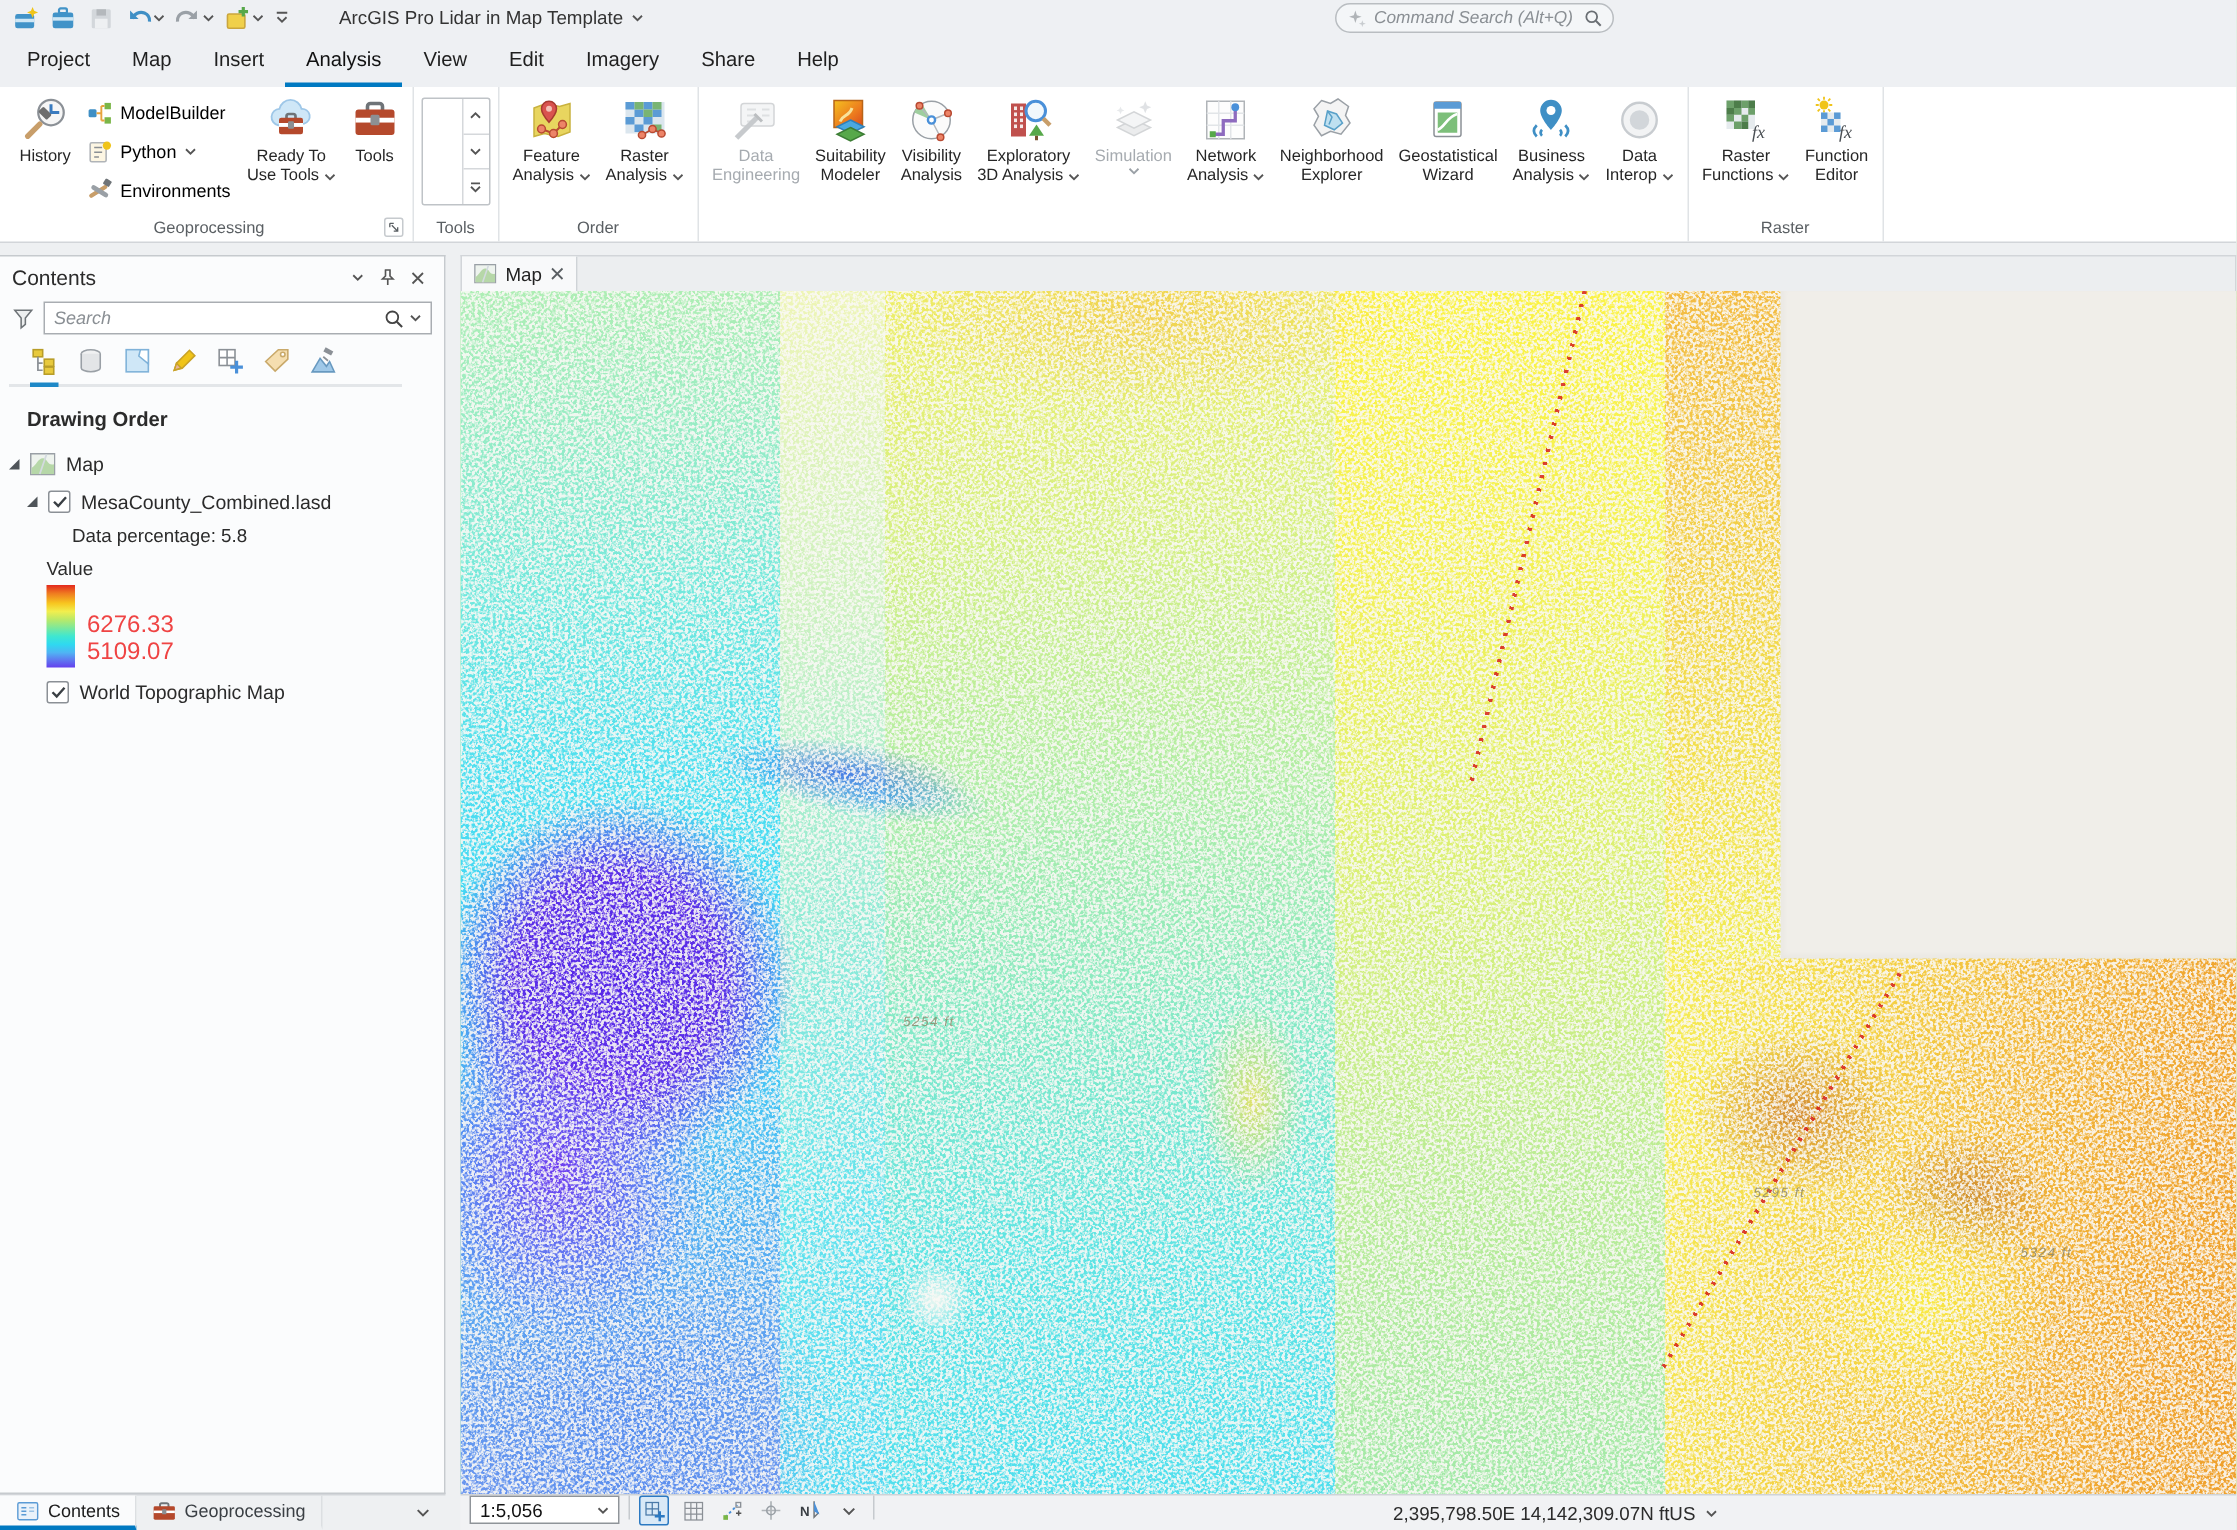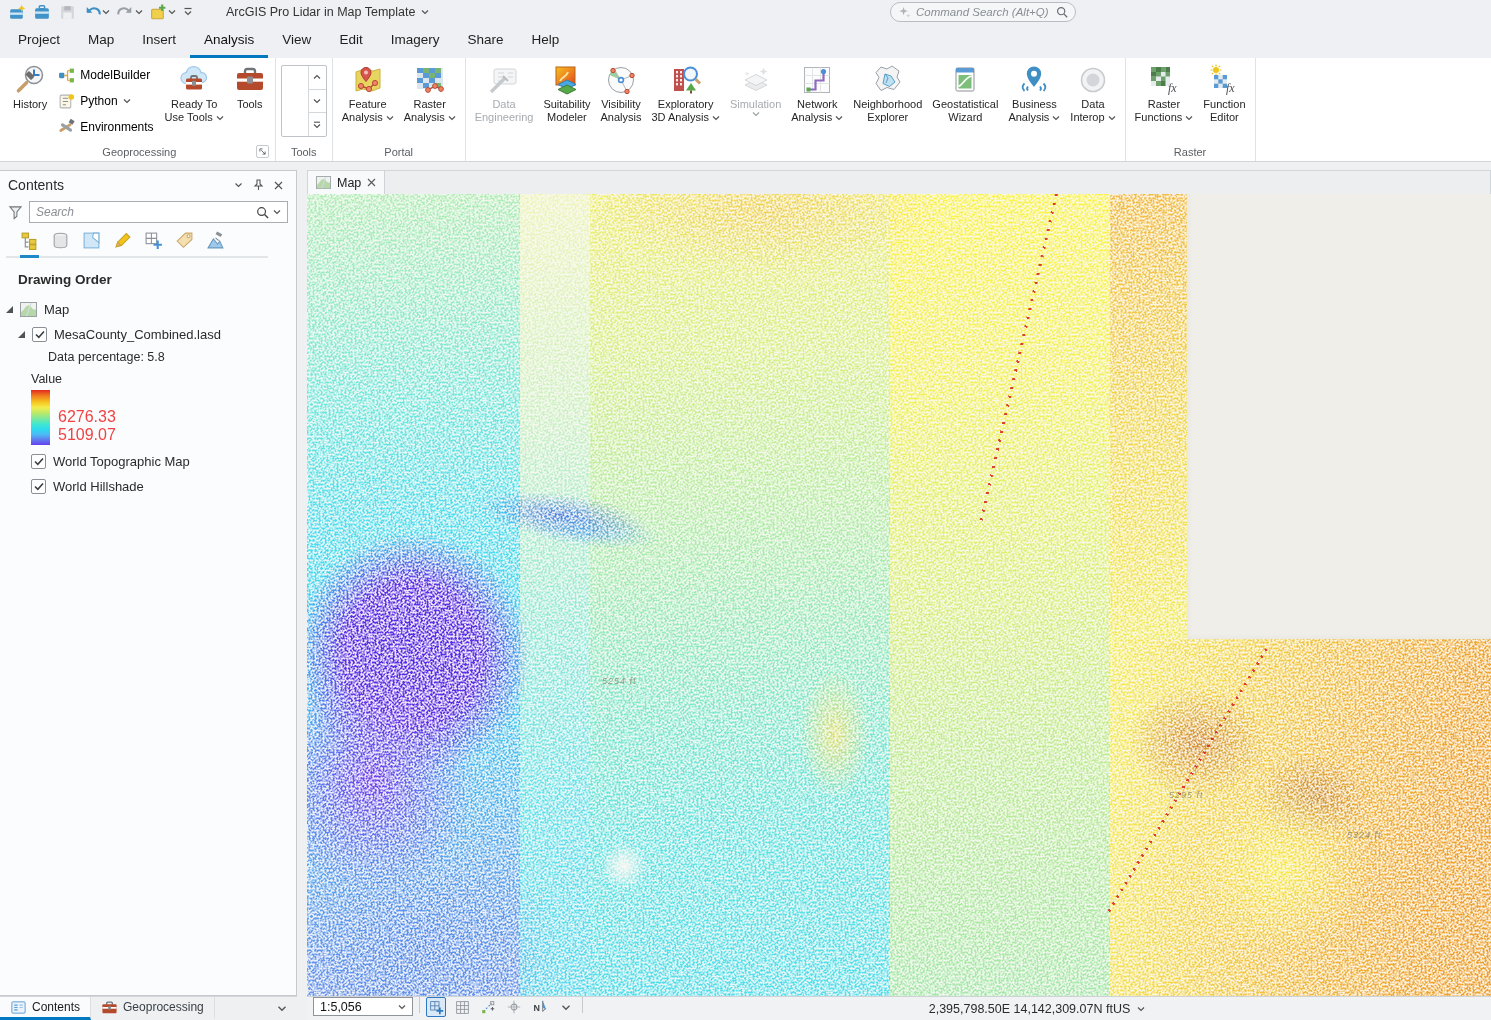--- a/index.html
+++ b/index.html
@@ -344,21 +344,21 @@
             </span>
           <span class="rlbl">
               <span>Analysis</span>
               <svg class="chev" viewBox="0 0 8 6">
                 <path d="M1 1.5l3 3 3-3" stroke="#555" fill="none" stroke-width="1.2"></path>
               </svg>
             </span>
         </div>
       </div>
       <div class="rfooter">
-          <span>Portal</span>
+          <span>Order</span>
         </div>
     </div>
 
     <div class="rgroup">
       <div class="ritems">
         <div class="rbtn dis">
           <svg class="i32" viewBox="0 0 32 32" opacity="0.55">
               <rect x="6" y="5" width="22" height="15" rx="2" fill="#eceeef" stroke="#b0b4b8"></rect>
               <path d="M10 9h6M20 9h5M10 13h6M20 13h5M10 17h6" stroke="#c4c8cc" stroke-width="1.4"></path>
               <path d="M3 28L17 14" stroke="#9aa0a6" stroke-width="3.4"></path>
@@ -709,28 +709,20 @@
             </span>
           </div>
           <div class="trow" style="padding-left:31px">
             <span class="cb">
                 <svg width="10" height="9" viewBox="0 0 10 9">
                   <path d="M1 4.5l2.8 2.8L9 1.5" stroke="#3a3f44" fill="none" stroke-width="1.6"></path>
                 </svg>
               </span>
             <span>World Topographic Map</span>
           </div>
-          <div class="trow" style="padding-left:31px">
-            <span class="cb">
-                <svg width="10" height="9" viewBox="0 0 10 9">
-                  <path d="M1 4.5l2.8 2.8L9 1.5" stroke="#3a3f44" fill="none" stroke-width="1.6"></path>
-                </svg>
-              </span>
-            <span>World Hillshade</span>
-          </div>
         </div>
       </div>
       <div class="ptabbar">
         <span class="btab active">
           <svg width="17" height="17" viewBox="0 0 18 18">
               <rect x="2" y="3" width="14" height="12" rx="1" fill="#eaf2fa" stroke="#5b9bd5"></rect>
               <path d="M4.5 6.5h3.5M4.5 9h3.5M4.5 11.5h3.5" stroke="#5b9bd5" stroke-width="1.1"></path>
               <path d="M10 6.5h3.5M10 9h3.5" stroke="#9cc3e5" stroke-width="1.1"></path>
             </svg>
           <span>Contents</span>

